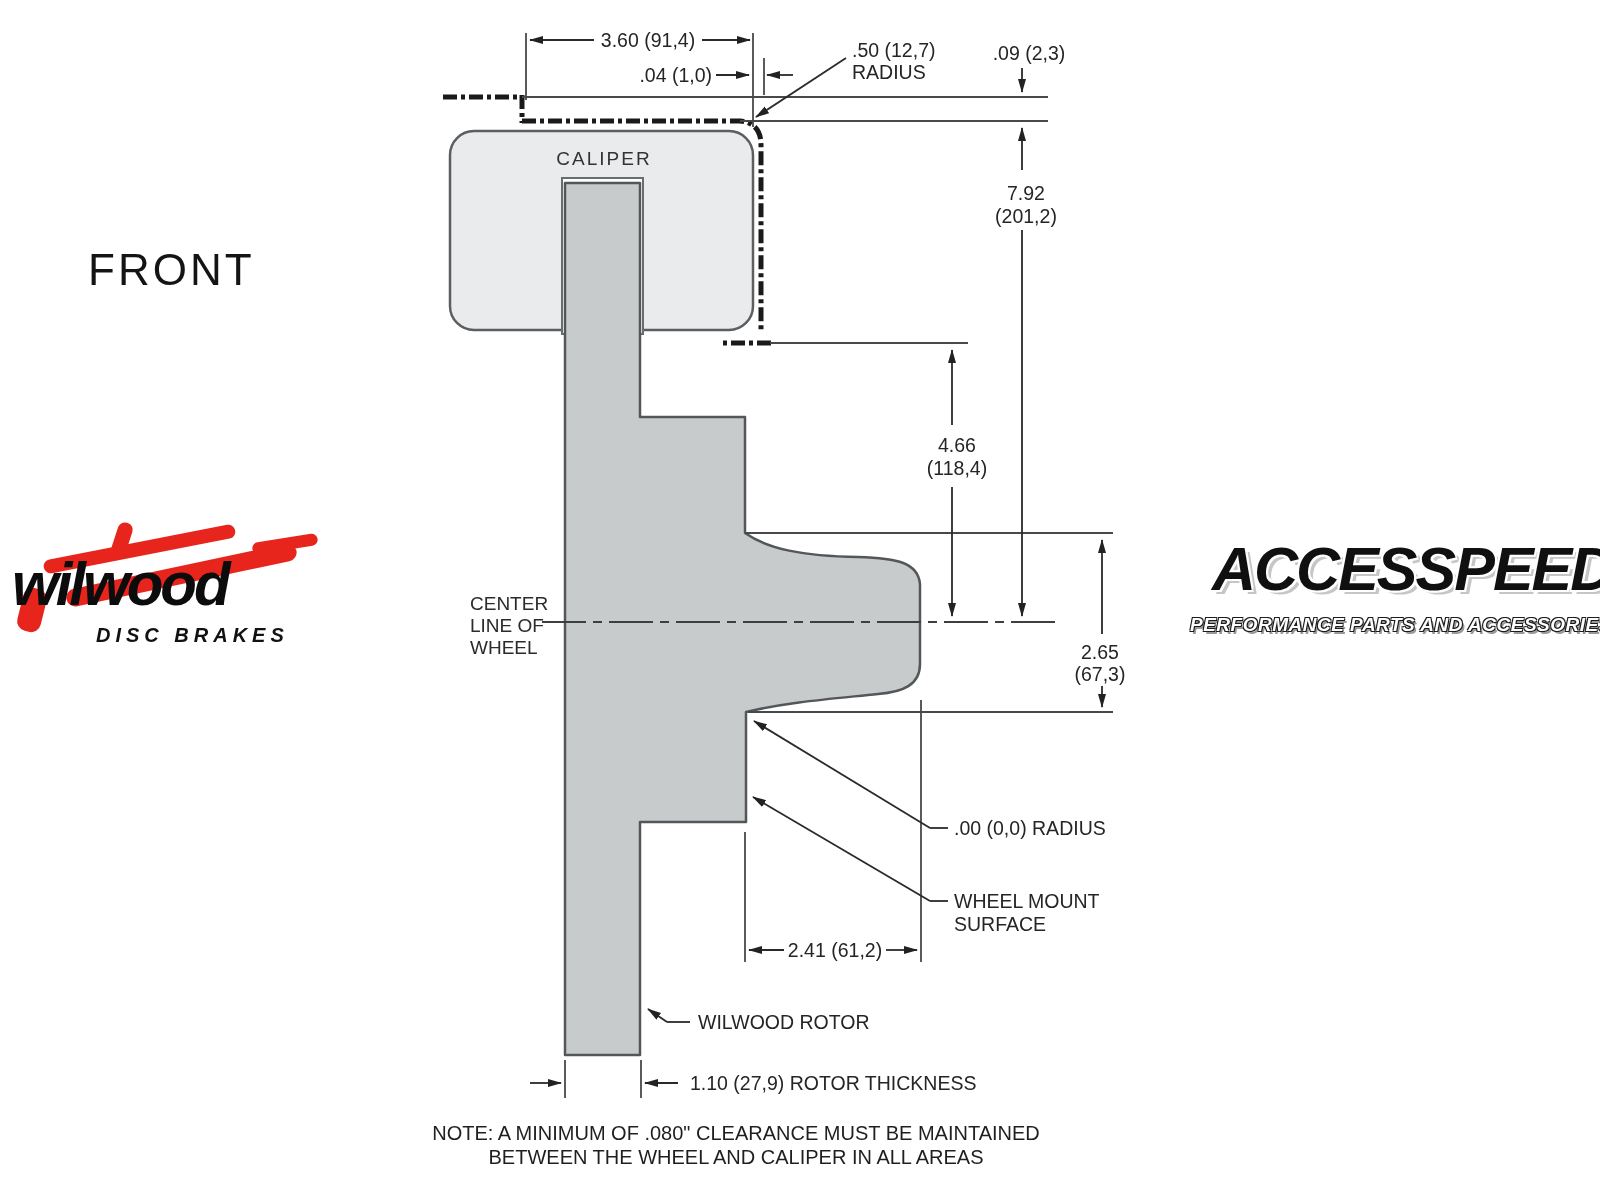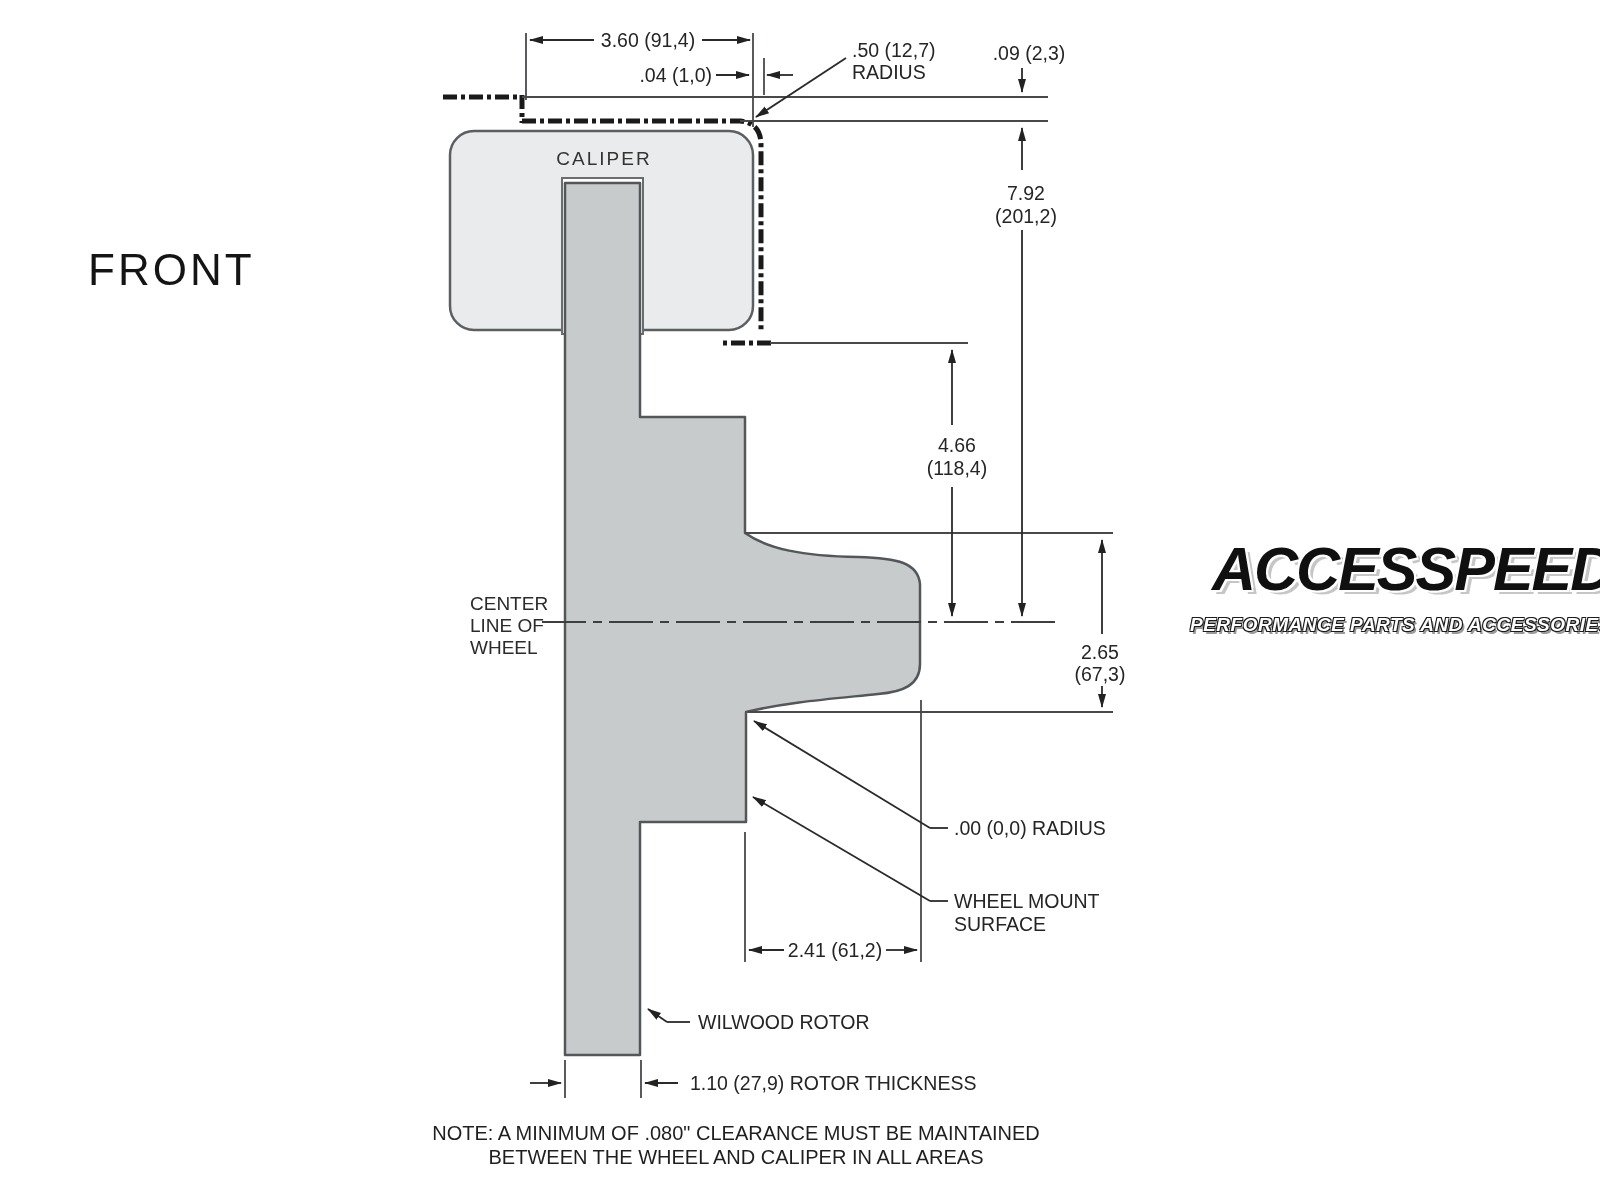--- a/index.html
+++ b/index.html
@@ -126,19 +126,28 @@
     <text class="dimtxt" x="954" y="908">WHEEL MOUNT</text>
     <text class="dimtxt" x="954" y="931">SURFACE</text>
     <text class="dimtxt" x="835" y="957" text-anchor="middle">2.41 (61,2)</text>
     <text class="dimtxt" x="698" y="1029">WILWOOD ROTOR</text>
     <text class="dimtxt" x="690" y="1090">1.10 (27,9) ROTOR THICKNESS</text>
 
     <text class="notetxt" x="736" y="1140" text-anchor="middle">NOTE: A MINIMUM OF .080" CLEARANCE MUST BE MAINTAINED</text>
     <text class="notetxt" x="736" y="1164" text-anchor="middle">BETWEEN THE WHEEL AND CALIPER IN ALL AREAS</text>
   </svg>
 
+  <div class="wilwood">
+    <div class="swash" style="left:30px;top:16px;width:195px;height:14px;border-radius:7px;transform:rotate(-11deg);"></div>
+    <div class="swash" style="left:52px;top:40px;width:235px;height:18px;border-radius:9px;transform:rotate(-12deg);"></div>
+    <div class="swash" style="left:240px;top:12px;width:66px;height:12px;border-radius:6px;transform:rotate(-9deg);"></div>
+    <div class="swash" style="left:102px;top:-4px;width:15px;height:38px;border-radius:7px;transform:rotate(18deg);"></div>
+    <div class="swash" style="left:8px;top:62px;width:24px;height:44px;border-radius:10px;transform:rotate(14deg);"></div>
+    <div class="ww-word">wilwood</div>
+    <div class="ww-tag">DISC BRAKES</div>
+  </div>
 
   <div class="accesspeed">
     <div class="as-word">ACCESSPEED</div>
     <div class="as-tag">PERFORMANCE PARTS AND ACCESSORIES</div>
   </div>
 
 </div>
 
 </body></html>

